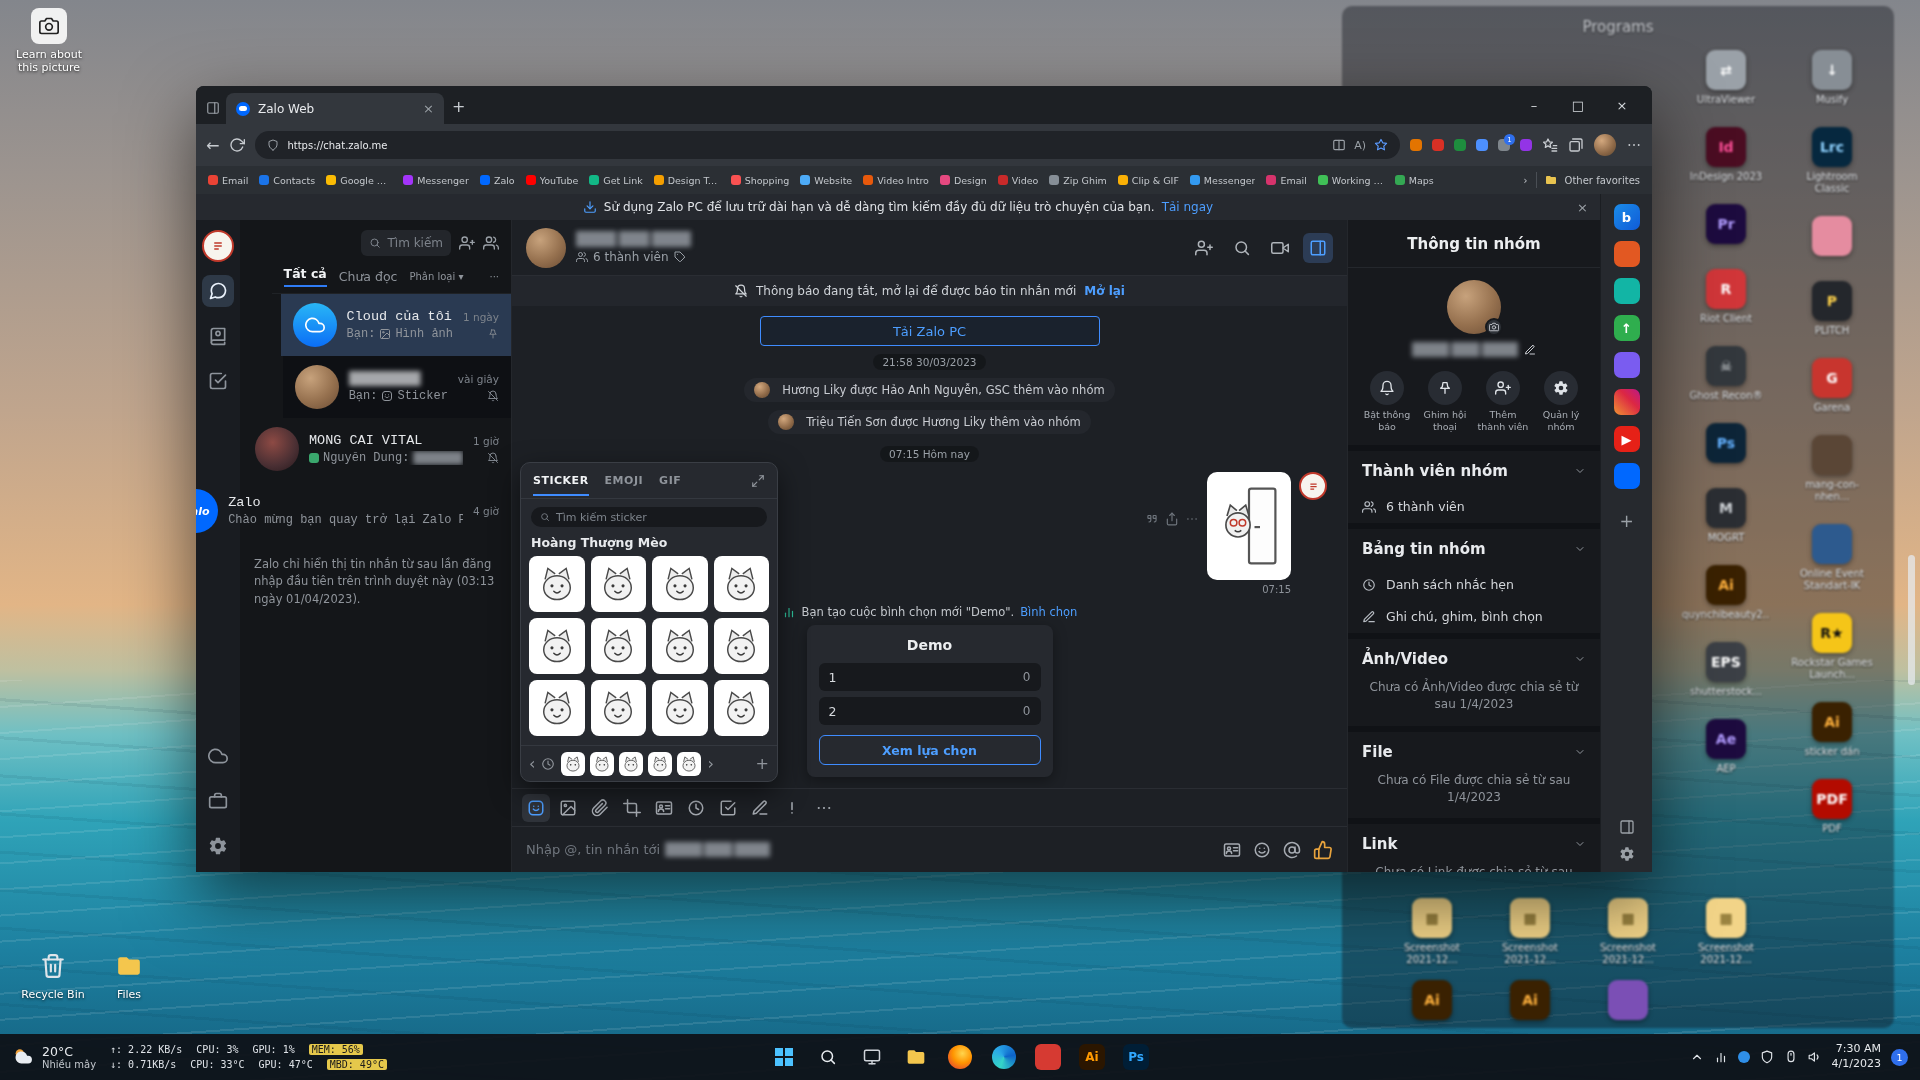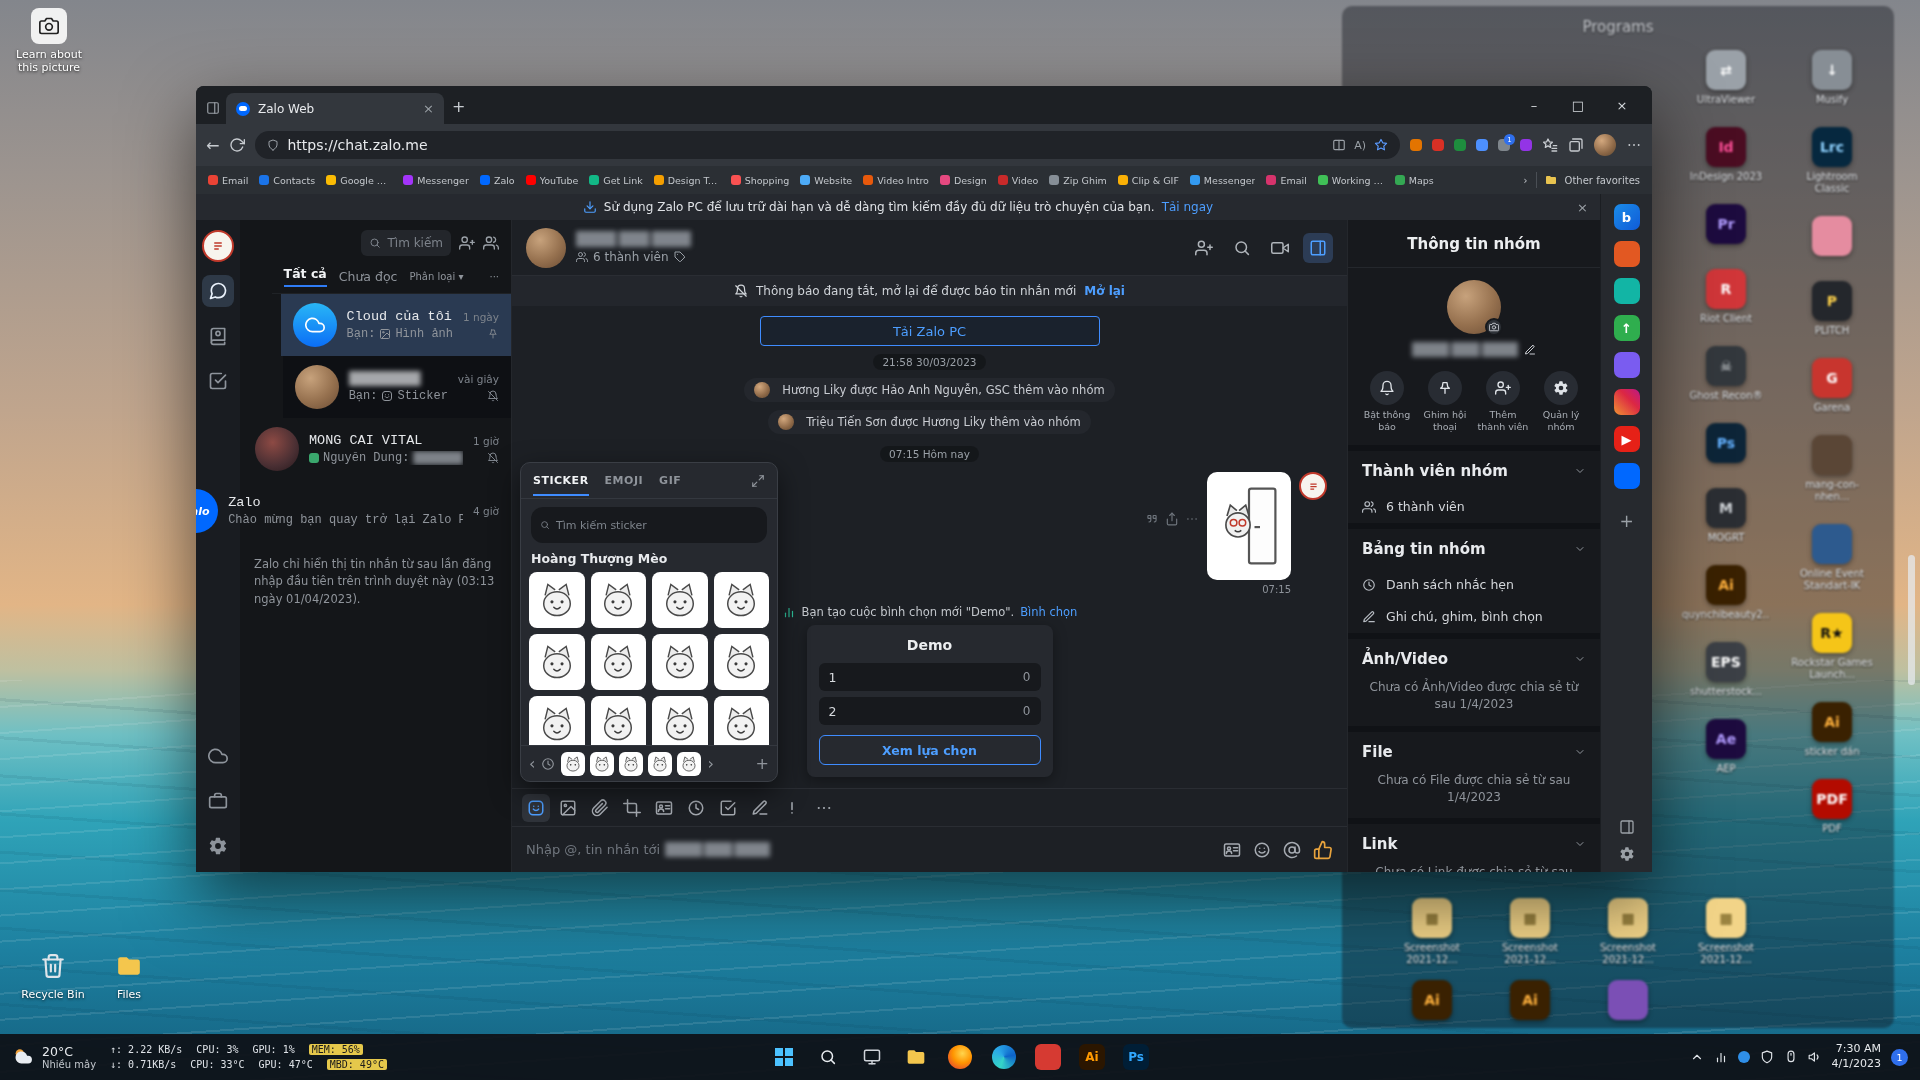--- a/index.html
+++ b/index.html
@@ -53,21 +53,21 @@
   .tab .fav { width:14px; height:14px; border-radius:50%; background:#0068ff; position:relative; flex:none; }
   .tab .fav::after { content:""; position:absolute; left:3px; top:4px; width:8px; height:5px; background:#fff; border-radius:3px; }
   .tab .t { font-size:12px; color:#e8eaed; flex:1; white-space:nowrap; overflow:hidden; }
   .tab .x { color:#9aa0a6; font-size:13px; }
   .newtab { margin:0 0 8px 8px; color:#c7cbd0; font-size:16px; }
   .wbtns { margin-left:auto; display:flex; height:38px; }
   .wbtn { width:44px; height:38px; display:flex; align-items:center; justify-content:center; color:#d6dade; font-size:13px; }
 
   .toolbar { height:42px; background:#33373d; display:flex; align-items:center; padding:0 10px; gap:10px; color:#c7cbd0; }
   .addr { flex:1; height:28px; background:#202328; border-radius:14px; display:flex; align-items:center; gap:8px; padding:0 12px; }
-  .addr .url { font-size:14px; color:#e8eaed; flex:1; }
+  .addr .url { font-size:10px; color:#e8eaed; flex:1; }
   .extrow { display:flex; align-items:center; gap:10px; }
   .extdot { width:12px; height:12px; border-radius:4px; position:relative; }
   .xbadge { position:absolute; right:-5px; top:-5px; min-width:11px; height:11px; border-radius:6px; background:#2f6fed; color:#fff;
     font-size:7px; display:flex; align-items:center; justify-content:center; padding:0 2px; }
   .xbadge:empty { display:none; }
   .avatar-sm { width:22px; height:22px; border-radius:50%; background:radial-gradient(circle at 35% 30%, #d3a87e, #8d6847 60%, #5d4630); }
 
   .bmbar { height:28px; background:#2b2f34; display:flex; align-items:center; padding:0 12px; gap:11px; }
   .bm { display:flex; align-items:center; gap:4px; font-size:9.5px; color:#c3c7cc; min-width:0; }
   .bm .dot { width:10px; height:10px; border-radius:3px; flex:none; }
@@ -146,21 +146,21 @@
   .pbtn { height:30px; margin-top:10px; border:1px solid #3f8cff; border-radius:6px; color:#4d9eff; font-size:12.5px; font-weight:600;
     display:flex; align-items:center; justify-content:center; }
 
   
   .stkpanel { position:absolute; left:8px; bottom:90px; width:258px; height:320px; background:#26292f; border:1px solid #3a3e45;
     border-radius:10px; box-shadow:0 10px 28px rgba(0,0,0,.55); display:flex; flex-direction:column; z-index:6; overflow:hidden; }
   .sptabs { height:36px; display:flex; align-items:center; gap:16px; padding:0 12px; border-bottom:1px solid #34383f;
     font-size:11px; font-weight:bold; letter-spacing:.5px; color:#8f949b; flex:none; }
   .sptab.on { color:#f1f3f5; border-bottom:2px solid #3f8cff; padding:9px 0 7px; }
   .sptabs .exp { margin-left:auto; color:#8f949b; }
-  .spsearch { margin:8px 10px 6px; height:36px; background:#17191d; border-radius:12px; display:flex; align-items:center; gap:6px;
+  .spsearch { margin:8px 10px 6px; height:20px; background:#17191d; border-radius:12px; display:flex; align-items:center; gap:6px;
     padding:0 9px; color:#7d838b; font-size:11px; flex:none; }
   .sptitle { margin:2px 10px 6px; font-size:12.5px; font-weight:bold; color:#e8eaed; flex:none; }
   .spgrid { flex:1; min-height:0; overflow:hidden; padding:0 8px; display:grid; grid-template-columns:repeat(4,1fr);
     grid-auto-rows:56px; gap:6px; }
   .stkcell { background:#fff; border-radius:8px; display:flex; align-items:center; justify-content:center; }
   .spbottom { height:36px; border-top:1px solid #34383f; display:flex; align-items:center; gap:6px; padding:0 8px; color:#8f949b; flex:none; }
   .packthumb { width:24px; height:24px; background:#fff; border-radius:6px; display:flex; align-items:center; justify-content:center; }
 
   .ctoolbar { height:38px; border-top:1px solid #2a2d33; display:flex; align-items:center; gap:4px; padding:0 10px; flex:none; }
   .tbtn { width:28px; height:28px; border-radius:6px; display:flex; align-items:center; justify-content:center; color:#a6abb2; }

